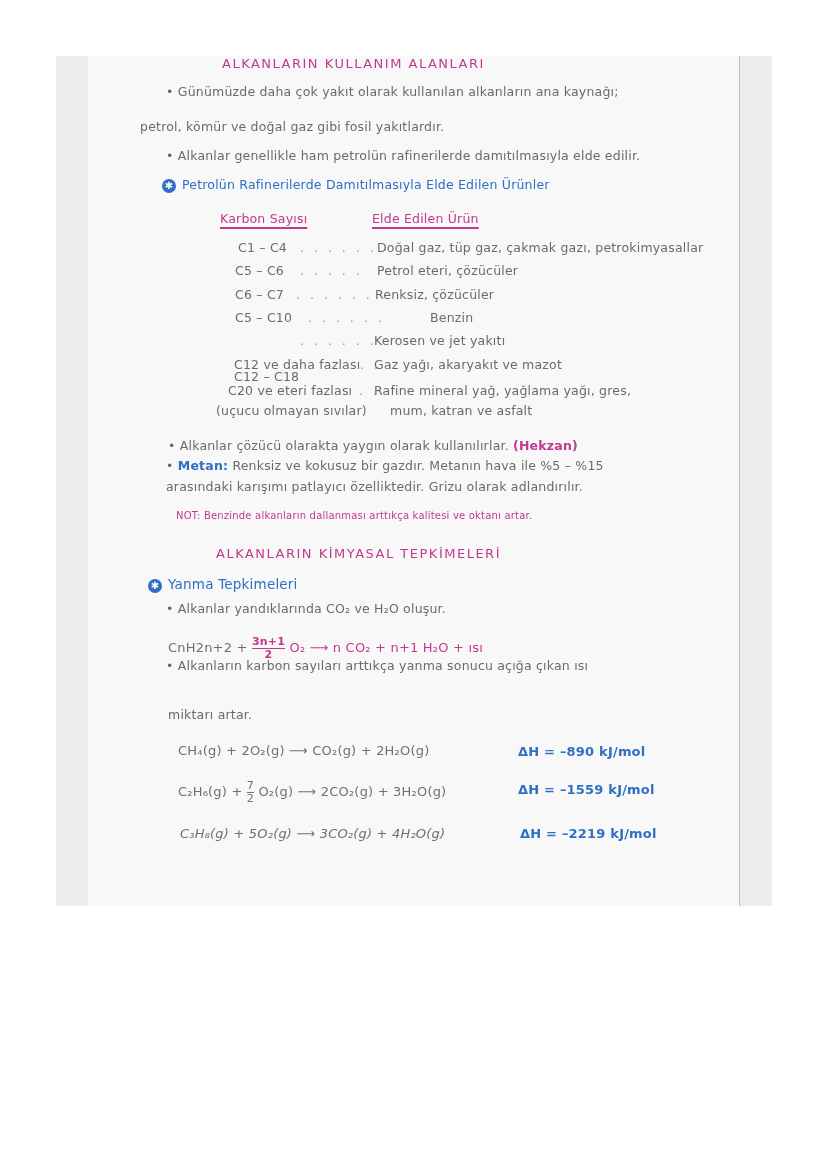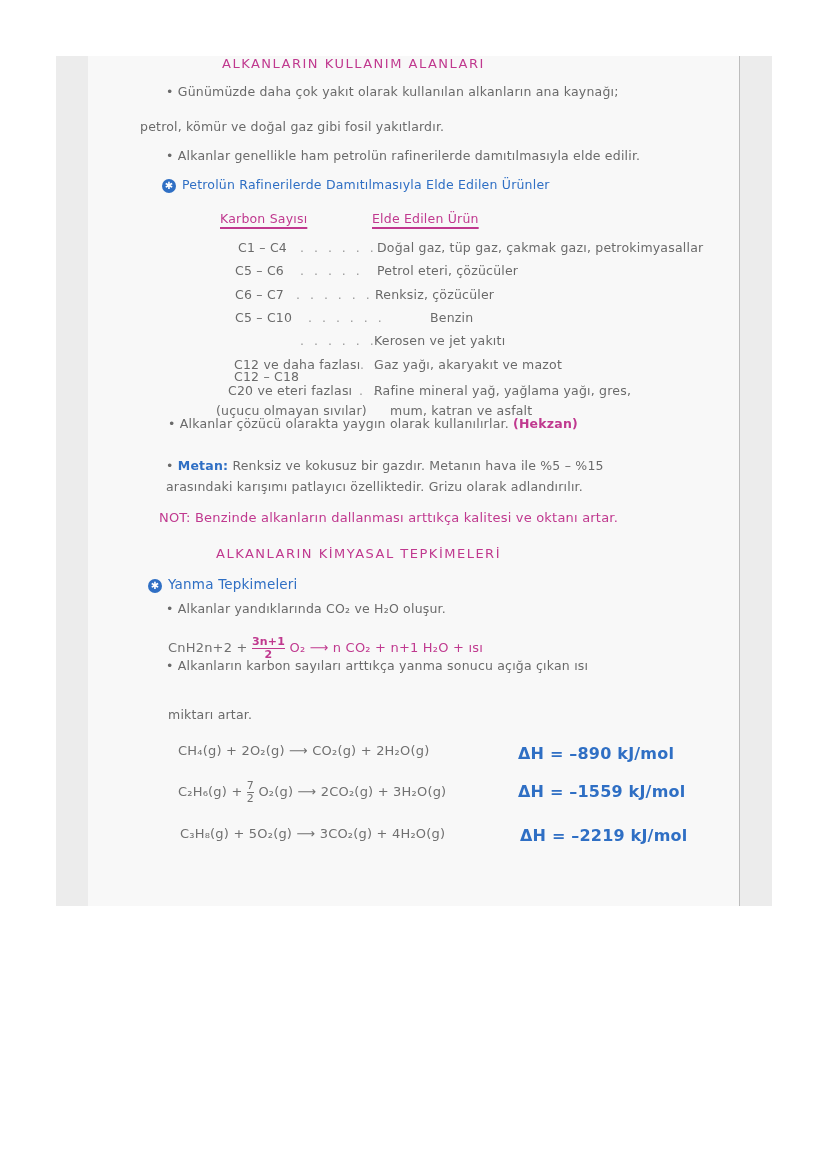--- a/index.html
+++ b/index.html
@@ -24,21 +24,21 @@
   .blue { color: #2f6fc4; }
   .title { font-size: 13px; letter-spacing: 1.5px; }
   .u { text-decoration: underline; text-decoration-color: #c0398f; text-underline-offset: 4px; text-decoration-thickness: 2px; }
   .bold { font-weight: bold; }
   .star {
     display: inline-block; width: 14px; height: 14px; border-radius: 50%;
     background: #2f6fc4; color: #fff; font-size: 10px; line-height: 14px; text-align: center; margin-right: 6px;
   }
   .dots { color: #9a9a9a; letter-spacing: 3px; }
   .eq { font-size: 13px; color: #707070; }
-  .dh { font-size: 16px; color: #2f6fc4; font-weight: bold; }
+  .dh { font-size: 13px; color: #2f6fc4; font-weight: bold; }
   .frac { display: inline-block; vertical-align: middle; text-align: center; line-height: 12px; font-size: 11px; }
   .frac .num { display: block; border-bottom: 1px solid currentColor; }
   .frac .den { display: block; }
 </style>
 </head>
 <body>
 
 <div class="frame">
   <div class="paper"></div>
   <div class="edge-line"></div>
@@ -81,30 +81,30 @@
   <div class="txt" style="left:374px;top:357px;">Gaz yağı, akaryakıt ve mazot</div>
 
   <div class="txt" style="left:228px;top:383px;">C20 ve eteri fazlası</div>
   <div class="txt dots" style="left:345px;top:383px;">. . .</div>
   <div class="txt" style="left:374px;top:383px;">Rafine mineral yağ, yağlama yağı, gres,</div>
 
   <div class="txt" style="left:216px;top:403px;">(uçucu olmayan sıvılar)</div>
   <div class="txt" style="left:390px;top:403px;">mum, katran ve asfalt</div>
 </div>
 
-<div class="txt" style="left:168px;top:416px;">
+<div class="txt" style="left:168px;top:438px;">
   <span>• Alkanlar çözücü olarakta yaygın olarak kullanılırlar.</span>
   <span class="pink bold">(Hekzan)</span>
 </div>
 <div class="txt" style="left:166px;top:458px;">
   <span>• </span><span class="blue bold">Metan:</span>
   <span>Renksiz ve kokusuz bir gazdır. Metanın hava ile %5 – %15</span>
 </div>
 <div class="txt" style="left:166px;top:479px;">arasındaki karışımı patlayıcı özelliktedir. Grizu olarak adlandırılır.</div>
-<div class="txt pink" style="left:159px;top:510px;font-size:13px;">NOT: Benzinde alkanların dallanması arttıkça kalitesi ve oktanı artar.</div>
+<div class="txt pink" style="left:176px;top:510px;font-size:10px;">NOT: Benzinde alkanların dallanması arttıkça kalitesi ve oktanı artar.</div>
 
 <div class="txt pink title" style="left:216px;top:546px;">ALKANLARIN KİMYASAL TEPKİMELERİ</div>
 <div class="txt blue" style="left:148px;top:576px;font-size:13.5px;">
   <span class="star">✱</span><span>Yanma Tepkimeleri</span>
 </div>
 <div class="txt" style="left:166px;top:601px;">• Alkanlar yandıklarında CO₂ ve H₂O oluşur.</div>
 
 <div class="txt eq" style="left:168px;top:636px;">
   <span>CnH2n+2</span>
   <span>+</span>
@@ -133,18 +133,18 @@
   <span class="frac">
     <span class="num">7</span>
     <span class="den">2</span>
   </span>
   <span>O₂(g)</span>
   <span>⟶</span>
   <span>2CO₂(g) + 3H₂O(g)</span>
 </div>
 <div class="txt dh" style="left:518px;top:782px;">ΔH = –1559 kJ/mol</div>
 
-<div class="txt eq" style="left:180px;top:826px;">
+<div class="txt eq" style="left:180px;top:826px;font-style:italic;">
   <span>C₃H₈(g) + 5O₂(g)</span>
   <span>⟶</span>
   <span>3CO₂(g) + 4H₂O(g)</span>
 </div>
 <div class="txt dh" style="left:520px;top:826px;">ΔH = –2219 kJ/mol</div>
 
 </body></html>

